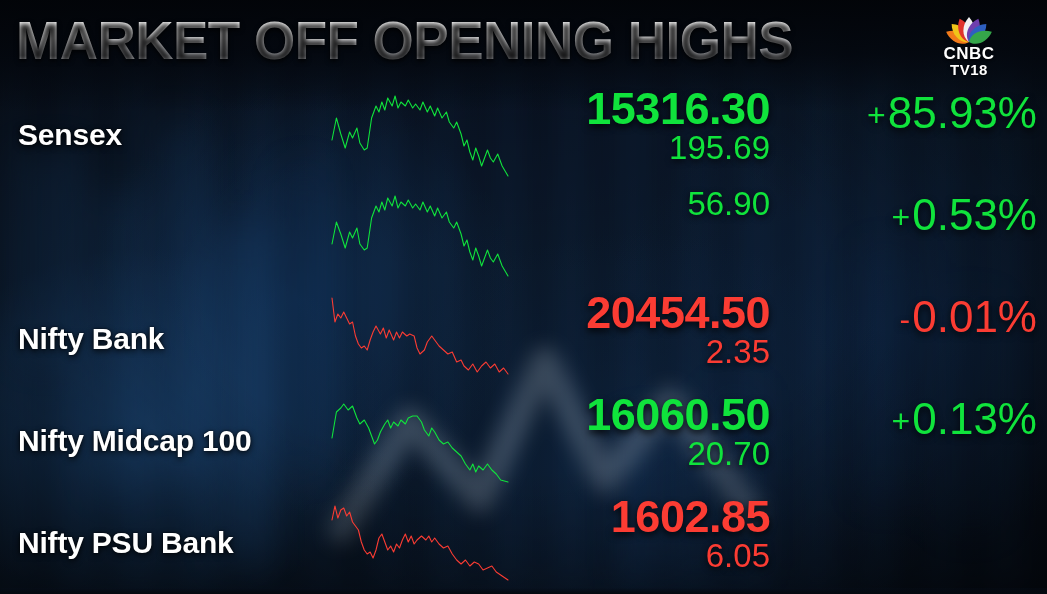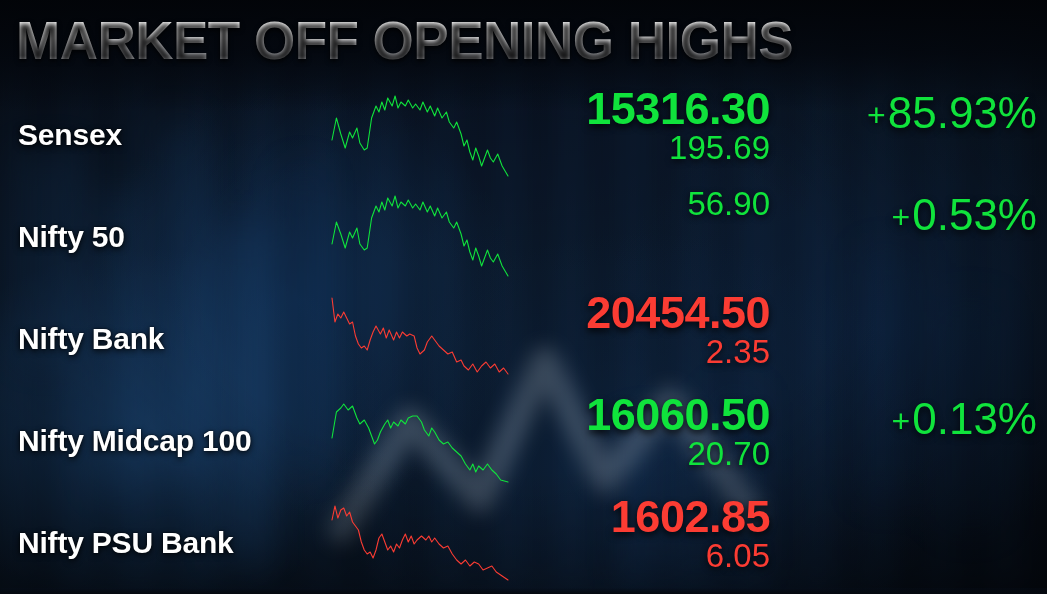--- a/index.html
+++ b/index.html
@@ -237,20 +237,49 @@
     </svg>
   </div>
 
   <div class="bg-layer bg-vignette"></div>
   <div class="bg-layer bg-topdark"></div>
   <div class="bg-layer bg-bottomline"></div>
 
   <div class="header">
     <div class="headline">MARKET OFF OPENING HIGHS</div>
 
+    <div class="logo">
+      <svg class="peacock" viewBox="0 0 78 36" aria-hidden="true">
+        <g transform="translate(39,34)">
+          <g transform="rotate(-66)">
+              <path d="M0,0 C-7.5,-5 -7.5,-17 0,-25 C7.5,-17 7.5,-5 0,0 Z" fill="#f27a1a"></path>
+            </g>
+          <g transform="rotate(-44)">
+              <path d="M0,0 C-7.5,-5 -7.5,-17 0,-25 C7.5,-17 7.5,-5 0,0 Z" fill="#f0c419"></path>
+            </g>
+          <g transform="rotate(-22)">
+              <path d="M0,0 C-7.5,-5 -7.5,-17 0,-25 C7.5,-17 7.5,-5 0,0 Z" fill="#e0342c"></path>
+            </g>
+          <g transform="rotate(0)">
+              <path d="M0,0 C-7.5,-5 -7.5,-17 0,-25 C7.5,-17 7.5,-5 0,0 Z" fill="#f2f2f2"></path>
+            </g>
+          <g transform="rotate(22)">
+              <path d="M0,0 C-7.5,-5 -7.5,-17 0,-25 C7.5,-17 7.5,-5 0,0 Z" fill="#6f3fae"></path>
+            </g>
+          <g transform="rotate(44)">
+              <path d="M0,0 C-7.5,-5 -7.5,-17 0,-25 C7.5,-17 7.5,-5 0,0 Z" fill="#2e5fc0"></path>
+            </g>
+          <g transform="rotate(66)">
+              <path d="M0,0 C-7.5,-5 -7.5,-17 0,-25 C7.5,-17 7.5,-5 0,0 Z" fill="#35a64a"></path>
+            </g>
+        </g>
+      </svg>
+      <div class="logo-cnbc">CNBC</div>
+      <div class="logo-tv18">TV18</div>
+    </div>
   </div>
 
   <div class="rows">
 
     <div class="row row-0">
       <div class="row-name">Sensex</div>
       <div class="row-spark">
           <svg viewBox="0 0 120 96" preserveAspectRatio="none">
             <path d="M0,52 L3,30 L6,46 L9,60 L12,44 L14,50 L17,40 L19,55 L22,62 L24,60 L27,30 L30,18 L32,24 L34,14 L36,22 L38,10 L41,18 L43,8 L45,20 L47,14 L50,18 L52,12 L55,20 L57,16 L60,22 L62,14 L65,24 L67,18 L70,28 L72,20 L75,30 L78,24 L80,34 L83,40 L85,34 L88,46 L90,58 L92,52 L94,64 L96,72 L98,60 L100,68 L102,78 L104,70 L106,62 L108,70 L110,74 L113,66 L116,78 L120,88" fill="none" stroke="#10e33c" stroke-width="1.1" stroke-linejoin="round" stroke-linecap="round" vector-effect="non-scaling-stroke"></path>
           </svg>
@@ -258,21 +287,20 @@
       <div class="row-values">
         <div class="row-price up">15316.30</div>
         <div class="row-change up">195.69</div>
       </div>
       <div class="row-pct up">
         <span class="sign">+</span><span>85.93%</span>
       </div>
     </div>
 
     <div class="row row-1">
-      <div class="row-name">Nifty 50</div>
       <div class="row-spark">
           <svg viewBox="0 0 120 96" preserveAspectRatio="none">
             <path d="M0,54 L3,32 L6,44 L9,58 L12,42 L14,48 L17,38 L19,54 L22,60 L24,58 L27,28 L30,16 L32,22 L34,12 L36,20 L38,8 L41,16 L43,6 L45,18 L47,12 L50,16 L52,10 L55,18 L57,14 L60,20 L62,12 L65,22 L67,16 L70,26 L72,18 L75,28 L78,22 L80,32 L83,38 L85,32 L88,44 L90,56 L92,50 L94,62 L96,70 L98,58 L100,66 L102,76 L104,68 L106,60 L108,68 L110,72 L113,64 L116,76 L120,86" fill="none" stroke="#10e33c" stroke-width="1.1" stroke-linejoin="round" stroke-linecap="round" vector-effect="non-scaling-stroke"></path>
           </svg>
         </div>
       <div class="row-values">
         <div class="row-change up">56.90</div>
       </div>
       <div class="row-pct up">
         <span class="sign">+</span><span>0.53%</span>
@@ -283,20 +311,23 @@
       <div class="row-name">Nifty Bank</div>
       <div class="row-spark">
           <svg viewBox="0 0 120 96" preserveAspectRatio="none">
             <path d="M0,6 L2,30 L4,22 L6,26 L8,20 L10,26 L12,32 L14,30 L16,44 L18,52 L20,56 L22,54 L24,58 L26,48 L28,40 L30,34 L33,42 L35,36 L37,46 L39,38 L42,48 L44,40 L46,46 L48,40 L51,44 L53,42 L56,44 L58,56 L60,62 L63,58 L65,50 L68,44 L70,48 L73,54 L76,58 L79,62 L82,60 L85,70 L88,68 L90,74 L93,78 L96,72 L99,80 L102,74 L105,70 L108,76 L111,72 L114,80 L117,76 L120,82" fill="none" stroke="#fb3c33" stroke-width="1.1" stroke-linejoin="round" stroke-linecap="round" vector-effect="non-scaling-stroke"></path>
           </svg>
         </div>
       <div class="row-values">
         <div class="row-price down">20454.50</div>
         <div class="row-change down">2.35</div>
       </div>
+      <div class="row-pct down">
+        <span class="sign">-</span><span>0.01%</span>
+      </div>
     </div>
 
     <div class="row row-3">
       <div class="row-name">Nifty Midcap 100</div>
       <div class="row-spark">
           <svg viewBox="0 0 120 96" preserveAspectRatio="none">
             <path d="M0,44 L3,18 L6,14 L8,10 L11,16 L14,12 L17,24 L19,30 L22,26 L25,34 L27,42 L29,50 L31,46 L33,38 L36,30 L38,26 L40,34 L42,28 L45,32 L47,26 L50,30 L52,24 L55,22 L58,22 L61,28 L63,36 L66,42 L68,34 L70,38 L73,46 L76,50 L79,48 L82,54 L85,58 L88,62 L91,70 L94,76 L96,70 L98,78 L100,72 L103,76 L106,70 L109,76 L112,80 L115,86 L120,88" fill="none" stroke="#10e33c" stroke-width="1.1" stroke-linejoin="round" stroke-linecap="round" vector-effect="non-scaling-stroke"></path>
           </svg>
         </div>
       <div class="row-values">

